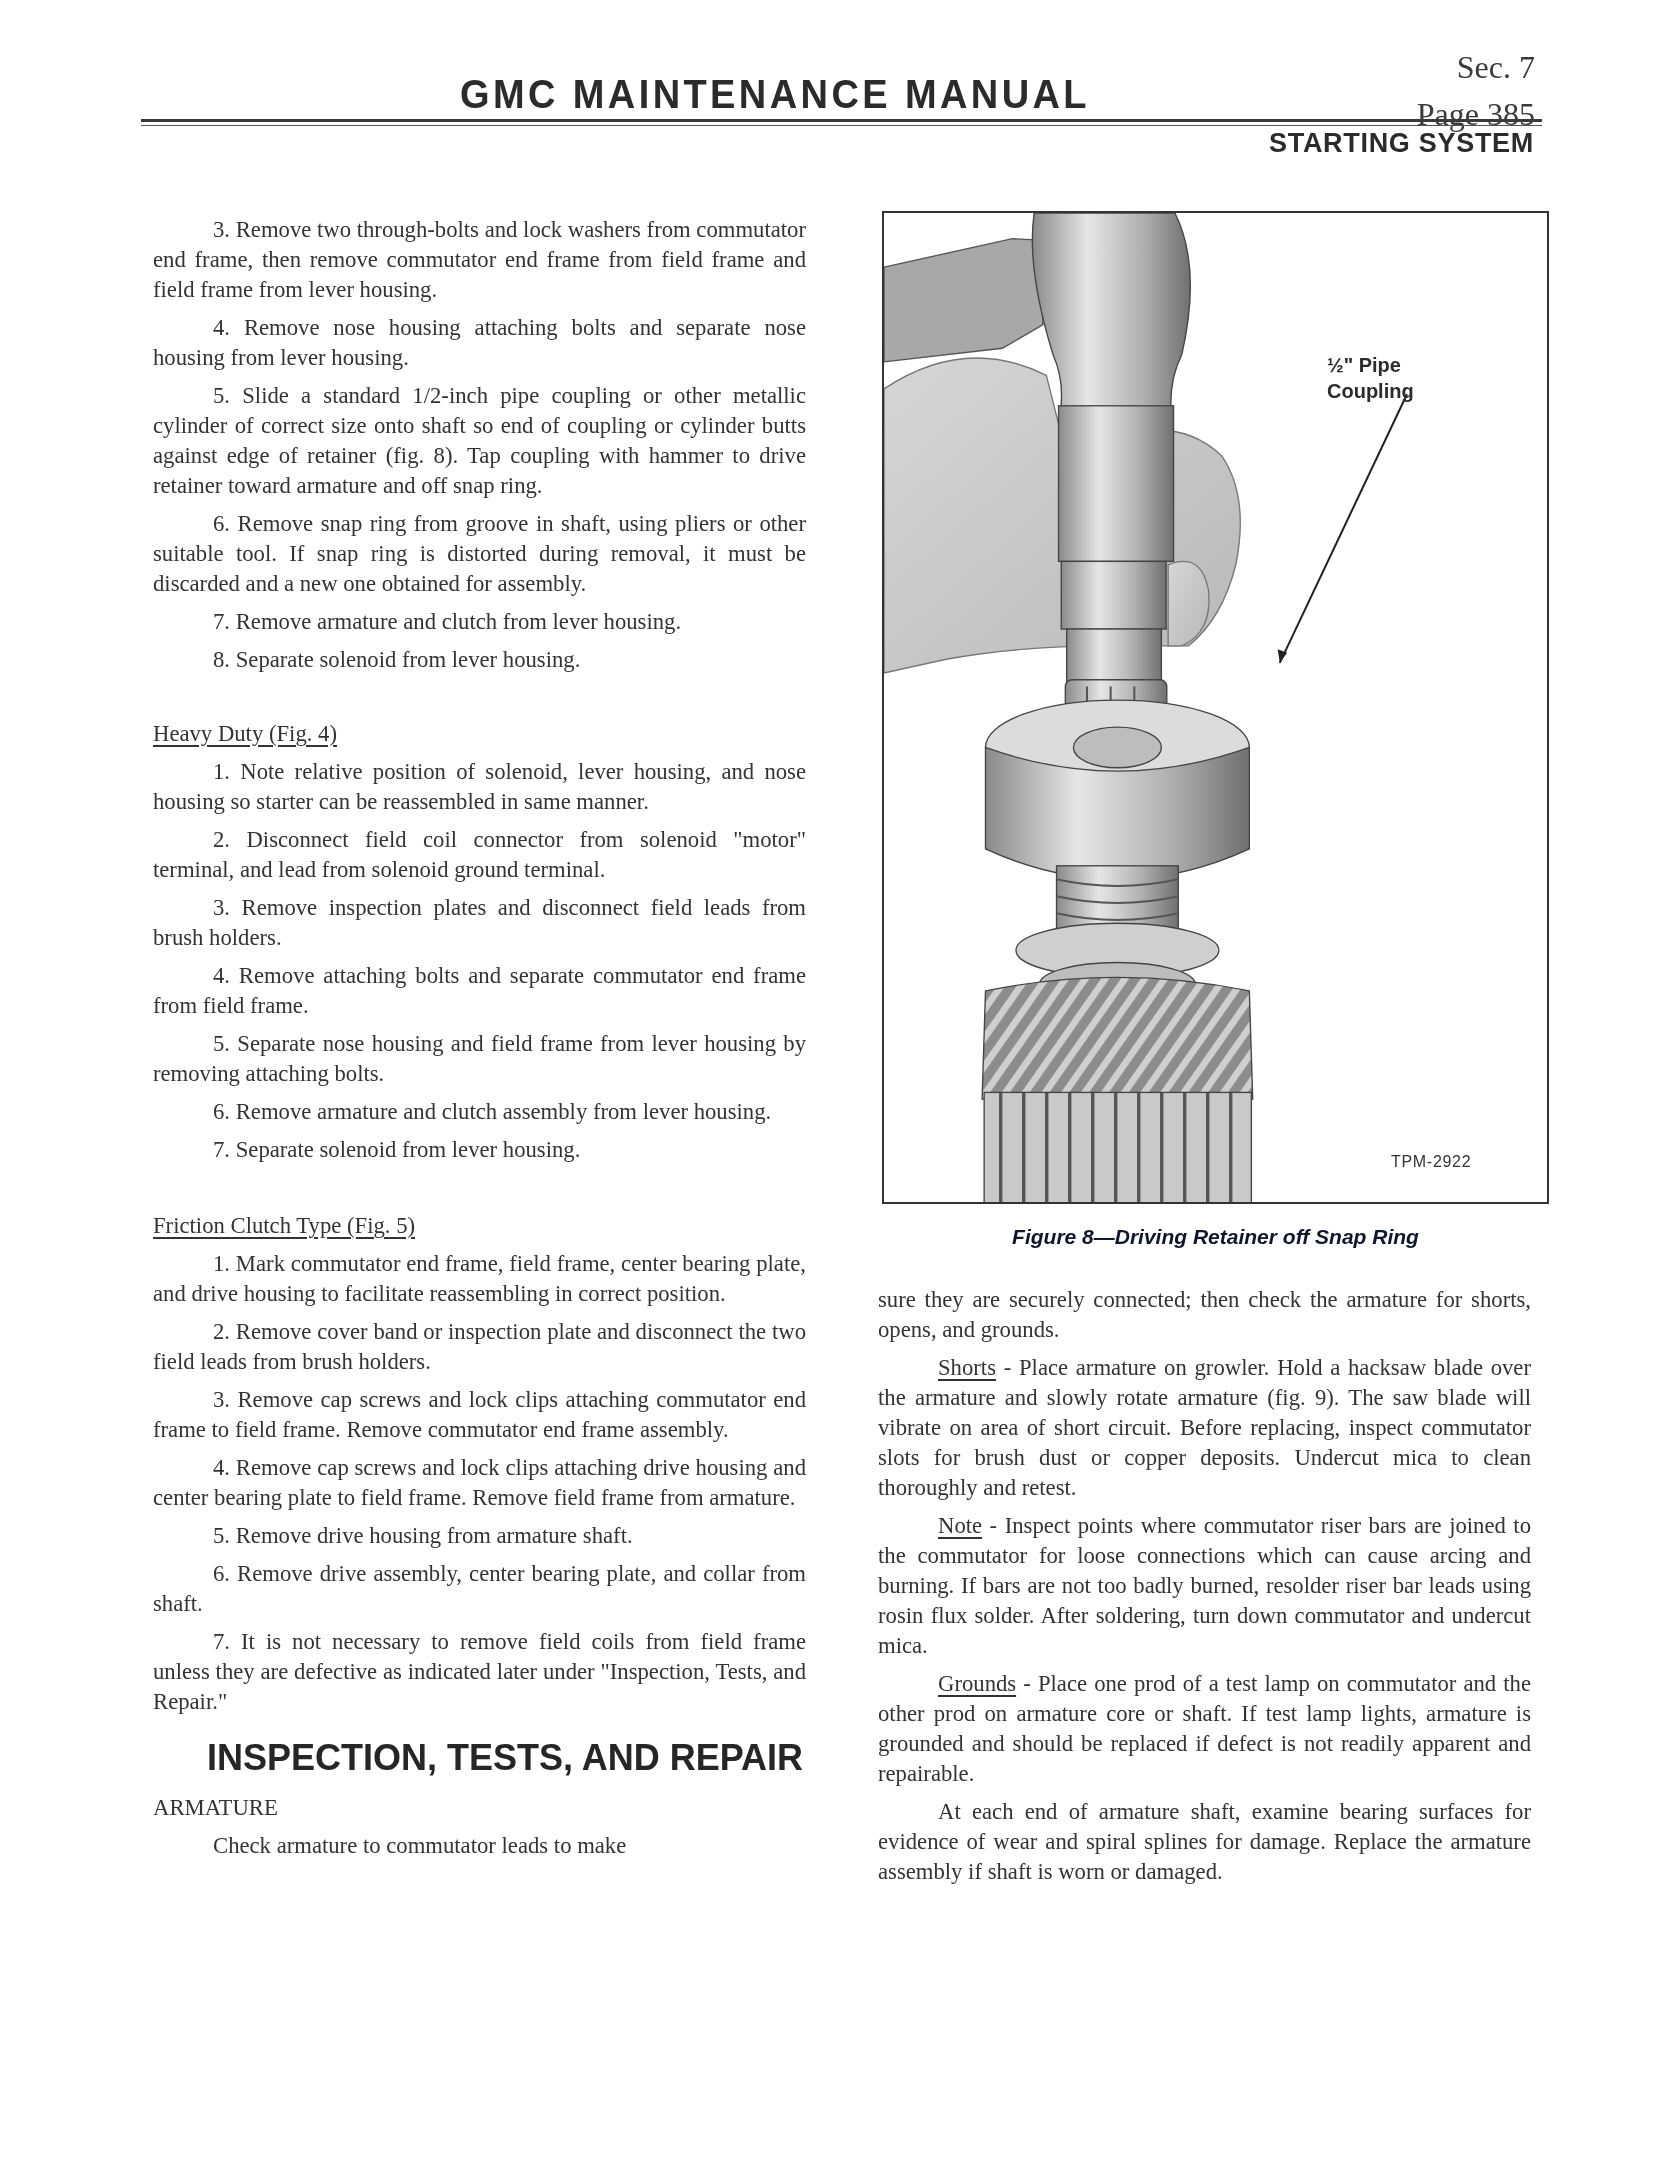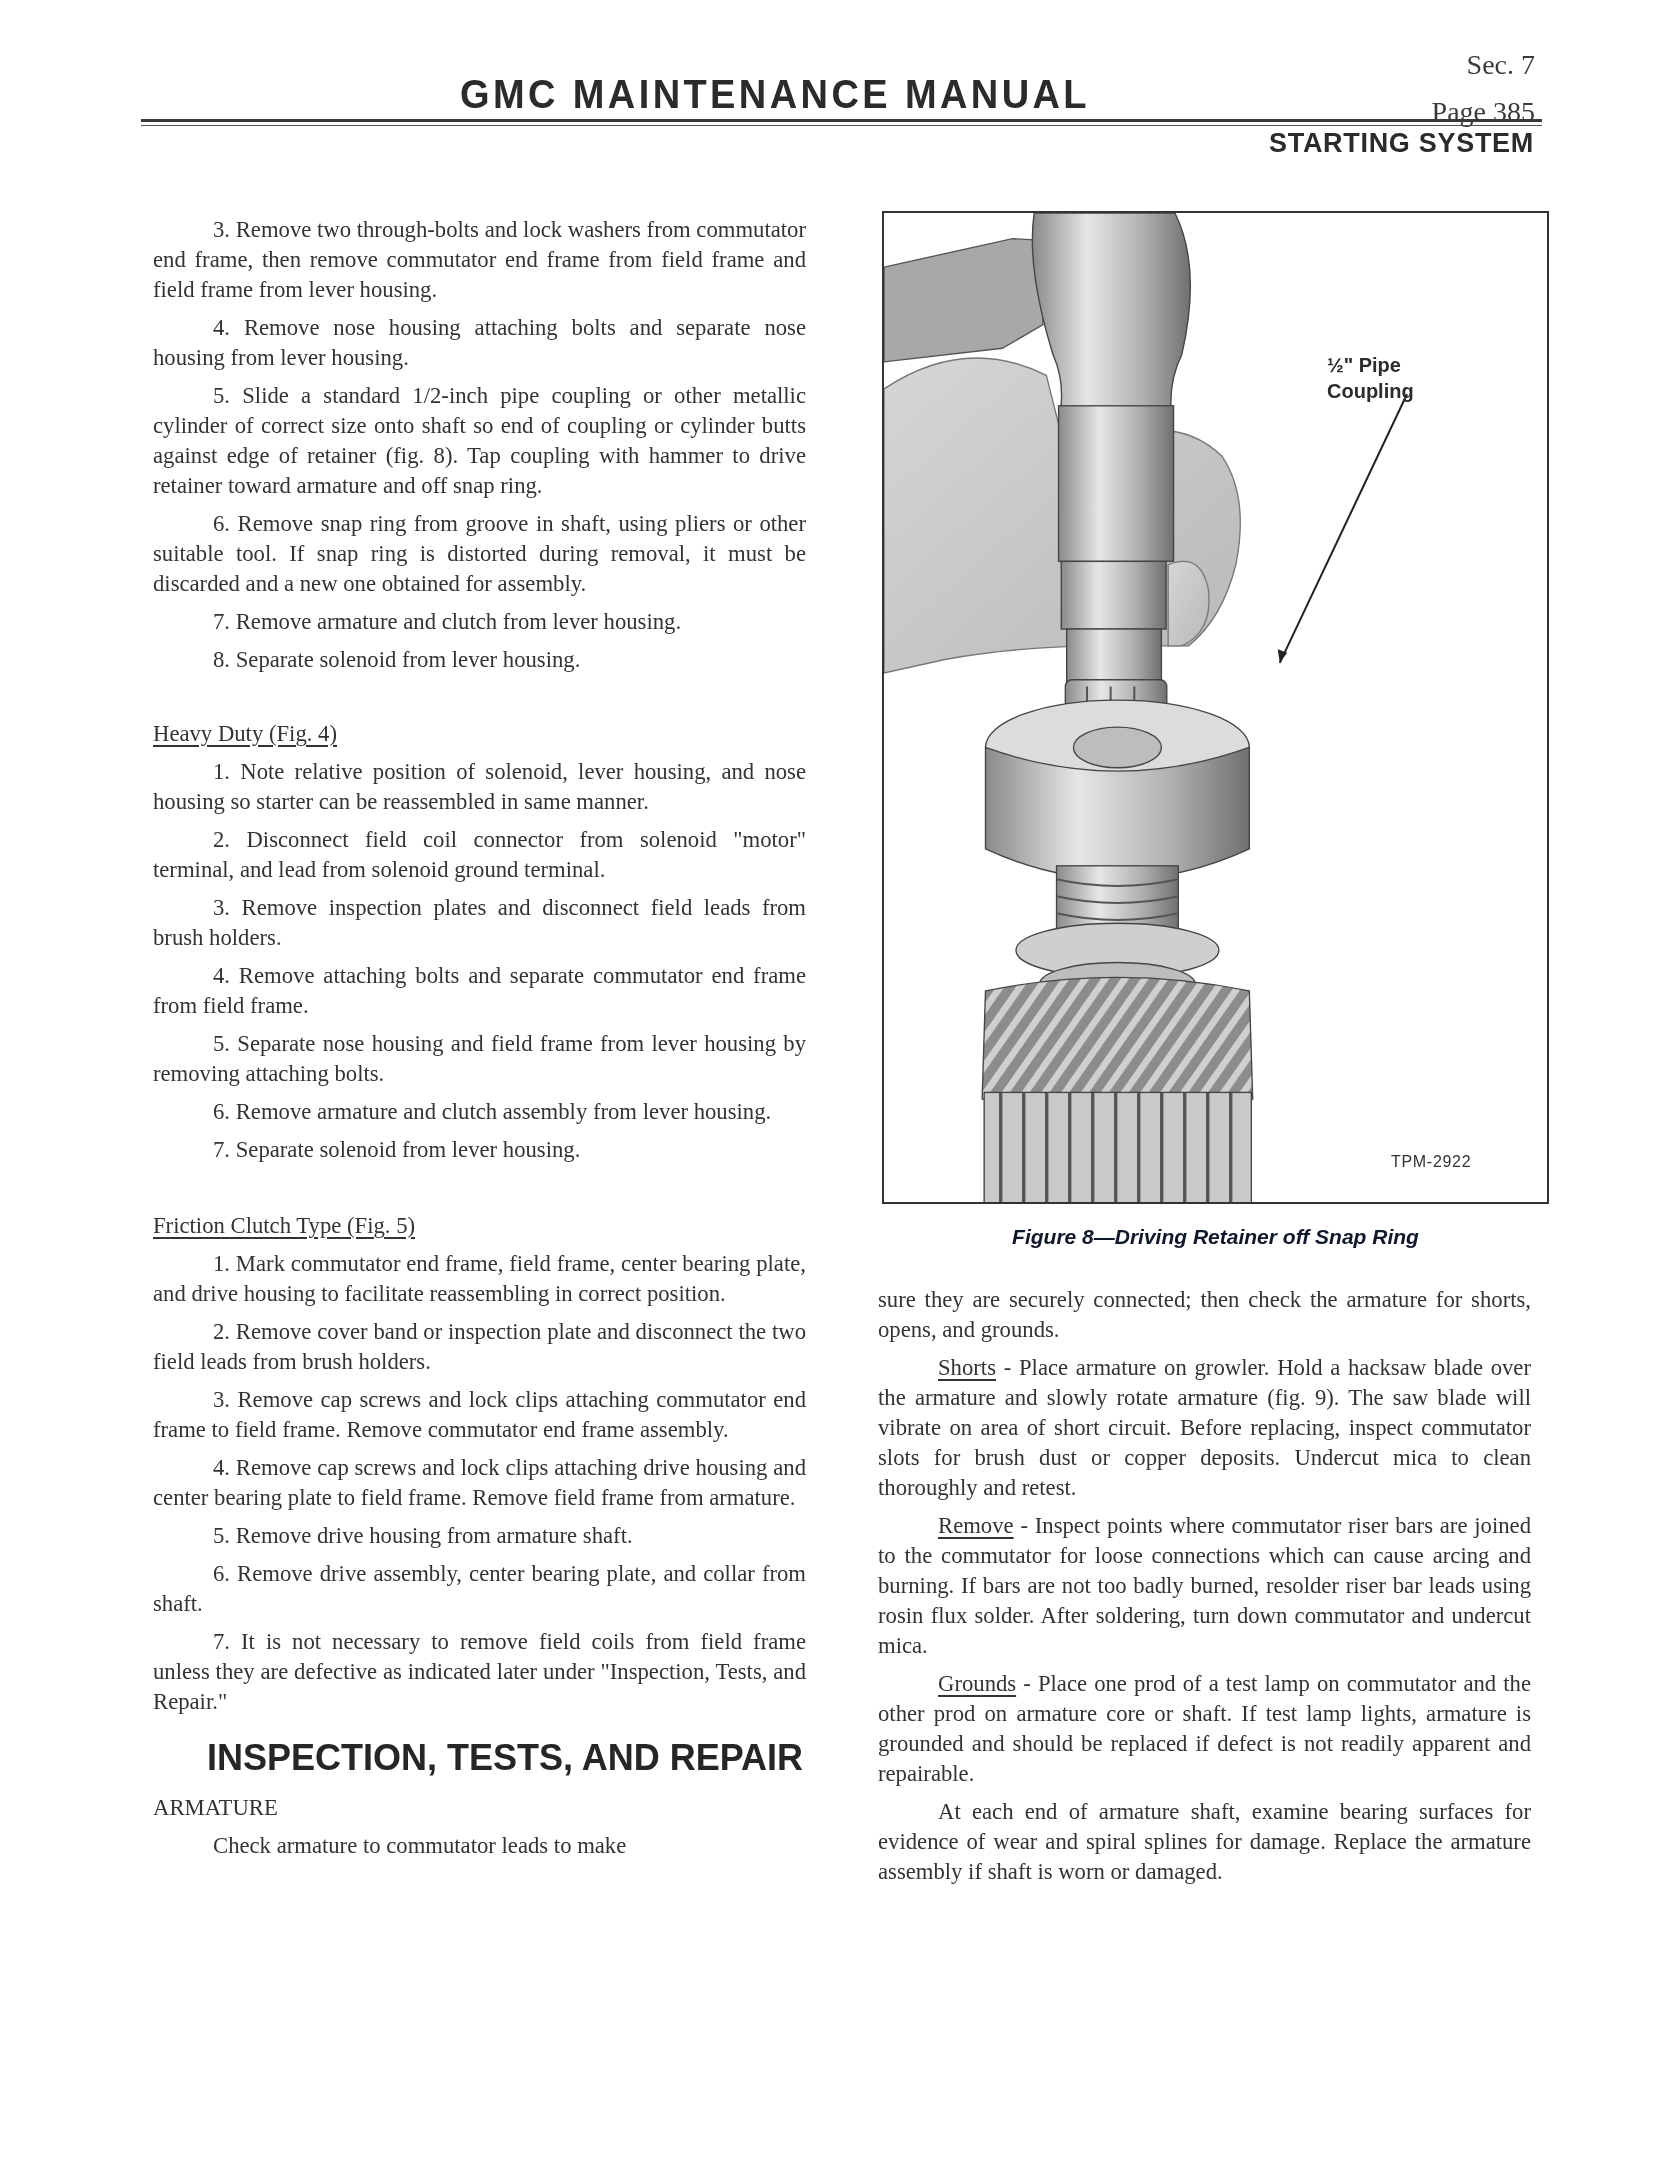--- a/index.html
+++ b/index.html
@@ -9,21 +9,21 @@
     font-family: "Liberation Serif", "DejaVu Serif", serif;
   }
   .hdr-title {
     position: absolute; left: 460px; top: 73px;
     font-family: "Liberation Sans", "DejaVu Sans", sans-serif;
     font-weight: bold; font-size: 38px; letter-spacing: 3.4px; color: #2b2b2b;
     transform: scaleY(1.05);
   }
   .hdr-sec, .hdr-page {
     position: absolute; right: 142px; text-align: right;
-    font-size: 28px; color: #3a3a3a;
+    font-size: 32px; color: #3a3a3a;
     font-family: "Liberation Serif", serif;
   }
   .hdr-sec { top: 49px; }
   .hdr-page { top: 96px; }
   .rule1 { position: absolute; left: 141px; width: 1401px; top: 119px; height: 2.7px; background: #3a3a3a; }
   .rule2 { position: absolute; left: 141px; width: 1401px; top: 125px; height: 1.4px; background: #555; }
   .hdr-section {
     position: absolute; right: 143px; top: 128px;
     font-family: "Liberation Sans", "DejaVu Sans", sans-serif;
     font-weight: bold; font-size: 27px; color: #2b2b2b; letter-spacing: 0.7px;
@@ -178,17 +178,17 @@
     <div>½" Pipe</div>
     <div>Coupling</div>
   </div>
   <div class="fig-id">TPM-2922</div>
 </div>
 <div class="caption">Figure 8—Driving Retainer off Snap Ring</div>
 
 <div class="col col-right">
   <p>sure they are securely connected; then check the armature for shorts, opens, and grounds.</p>
   <p class="ind"><span class="u">Shorts</span><span> - Place armature on growler. Hold a hacksaw blade over the armature and slowly rotate armature (fig. 9). The saw blade will vibrate on area of short circuit. Before replacing, inspect commutator slots for brush dust or copper deposits. Undercut mica to clean thoroughly and retest.</span></p>
-  <p class="ind"><span class="u">Remove</span><span> - Inspect points where commutator riser bars are joined to the commutator for loose connections which can cause arcing and burning. If bars are not too badly burned, resolder riser bar leads using rosin flux solder. After soldering, turn down commutator and undercut mica.</span></p>
+  <p class="ind"><span class="u">Note</span><span> - Inspect points where commutator riser bars are joined to the commutator for loose connections which can cause arcing and burning. If bars are not too badly burned, resolder riser bar leads using rosin flux solder. After soldering, turn down commutator and undercut mica.</span></p>
   <p class="ind"><span class="u">Grounds</span><span> - Place one prod of a test lamp on commutator and the other prod on armature core or shaft. If test lamp lights, armature is grounded and should be replaced if defect is not readily apparent and repairable.</span></p>
   <p class="ind">At each end of armature shaft, examine bearing surfaces for evidence of wear and spiral splines for damage. Replace the armature assembly if shaft is worn or damaged.</p>
 </div>
 
 
 </body></html>

